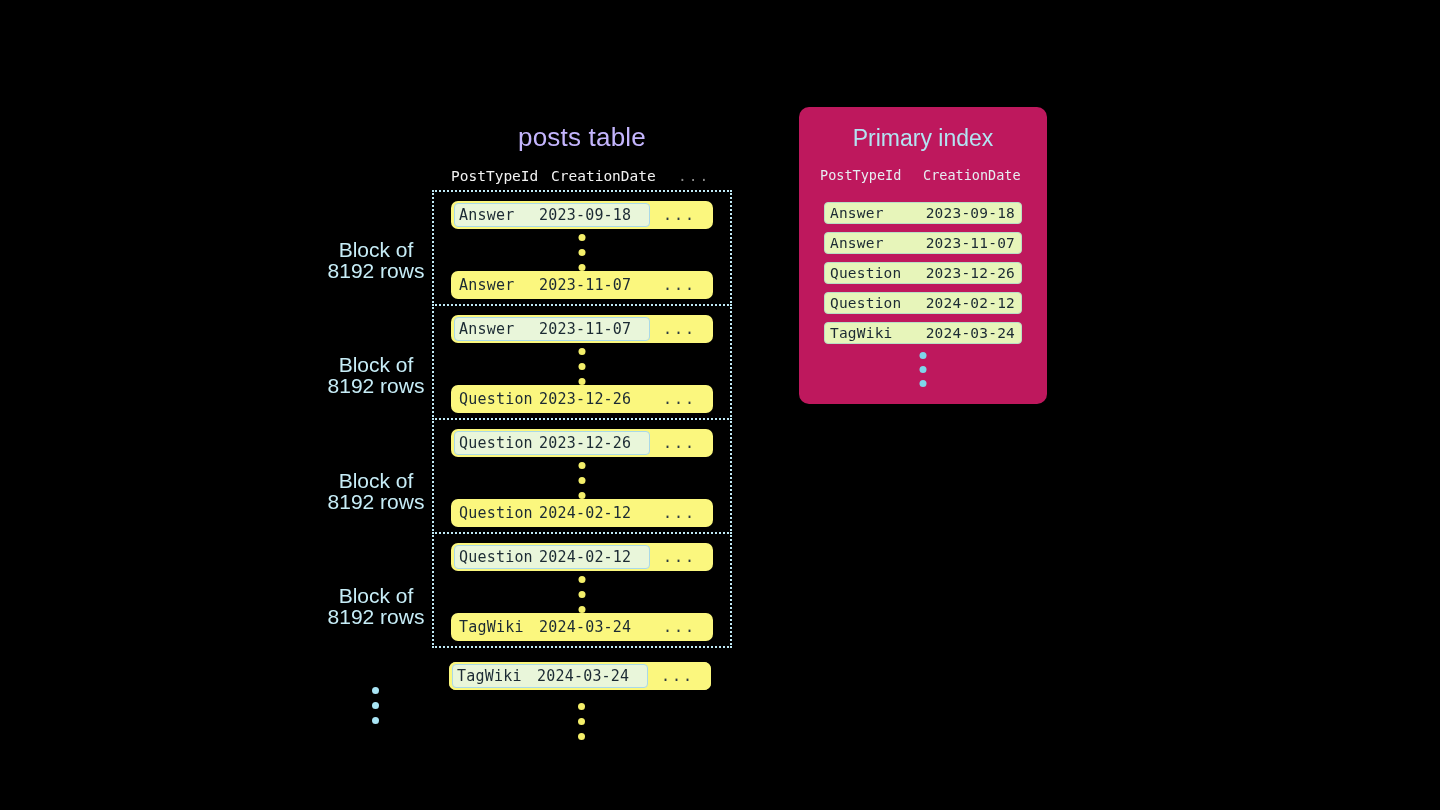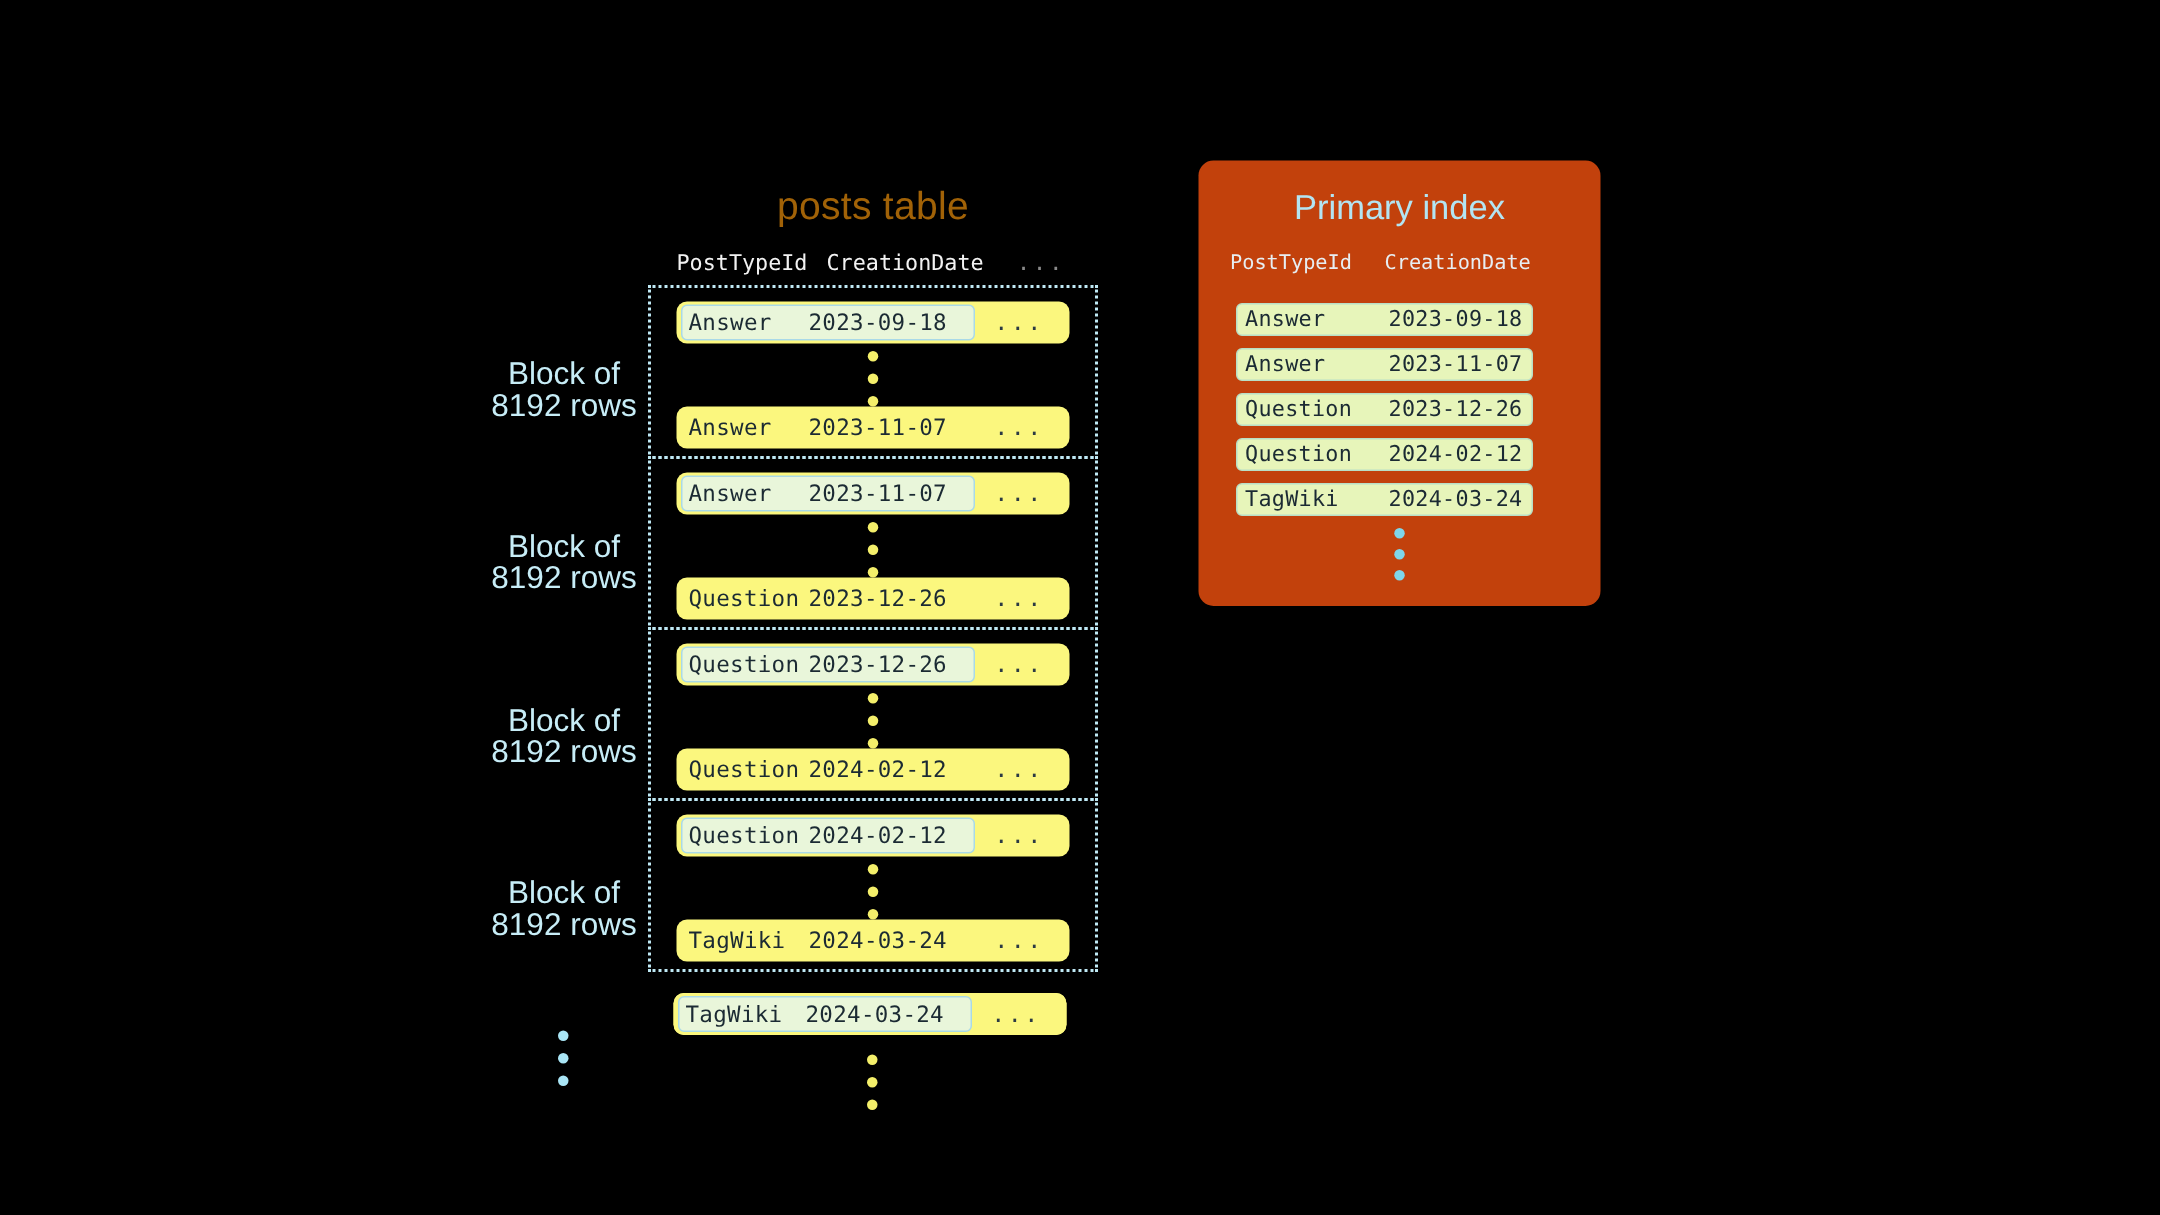--- a/index.html
+++ b/index.html
@@ -22,21 +22,21 @@
   }
 
   
   .posts-title {
     position: absolute;
     left: 432px;
     top: 122px;
     width: 300px;
     text-align: center;
     font-size: 26px;
-    color: #a16207;
+    color: #c4b5fd;
     font-family: "Liberation Sans", sans-serif;
     letter-spacing: 0.2px;
   }
 
   .posts-header {
     position: absolute;
     left: 432px;
     top: 165px;
     width: 300px;
     height: 22px;
@@ -199,23 +199,22 @@
     background: #a9e5f5; display:block;
   }
 
   
   .index-panel {
     position: absolute;
     left: 799px;
     top: 107px;
     width: 248px;
     height: 297px;
-    background: #c2410c;
+    background: #be185d;
     border-radius: 10px;
-    padding-left: 20px;
   }
   .index-title {
     position: absolute;
     left: 0; right: 0;
     top: 18px;
     text-align: center;
     font-size: 23px;
     color: #b3e4f2;
     font-family: "Liberation Sans", sans-serif;
   }

